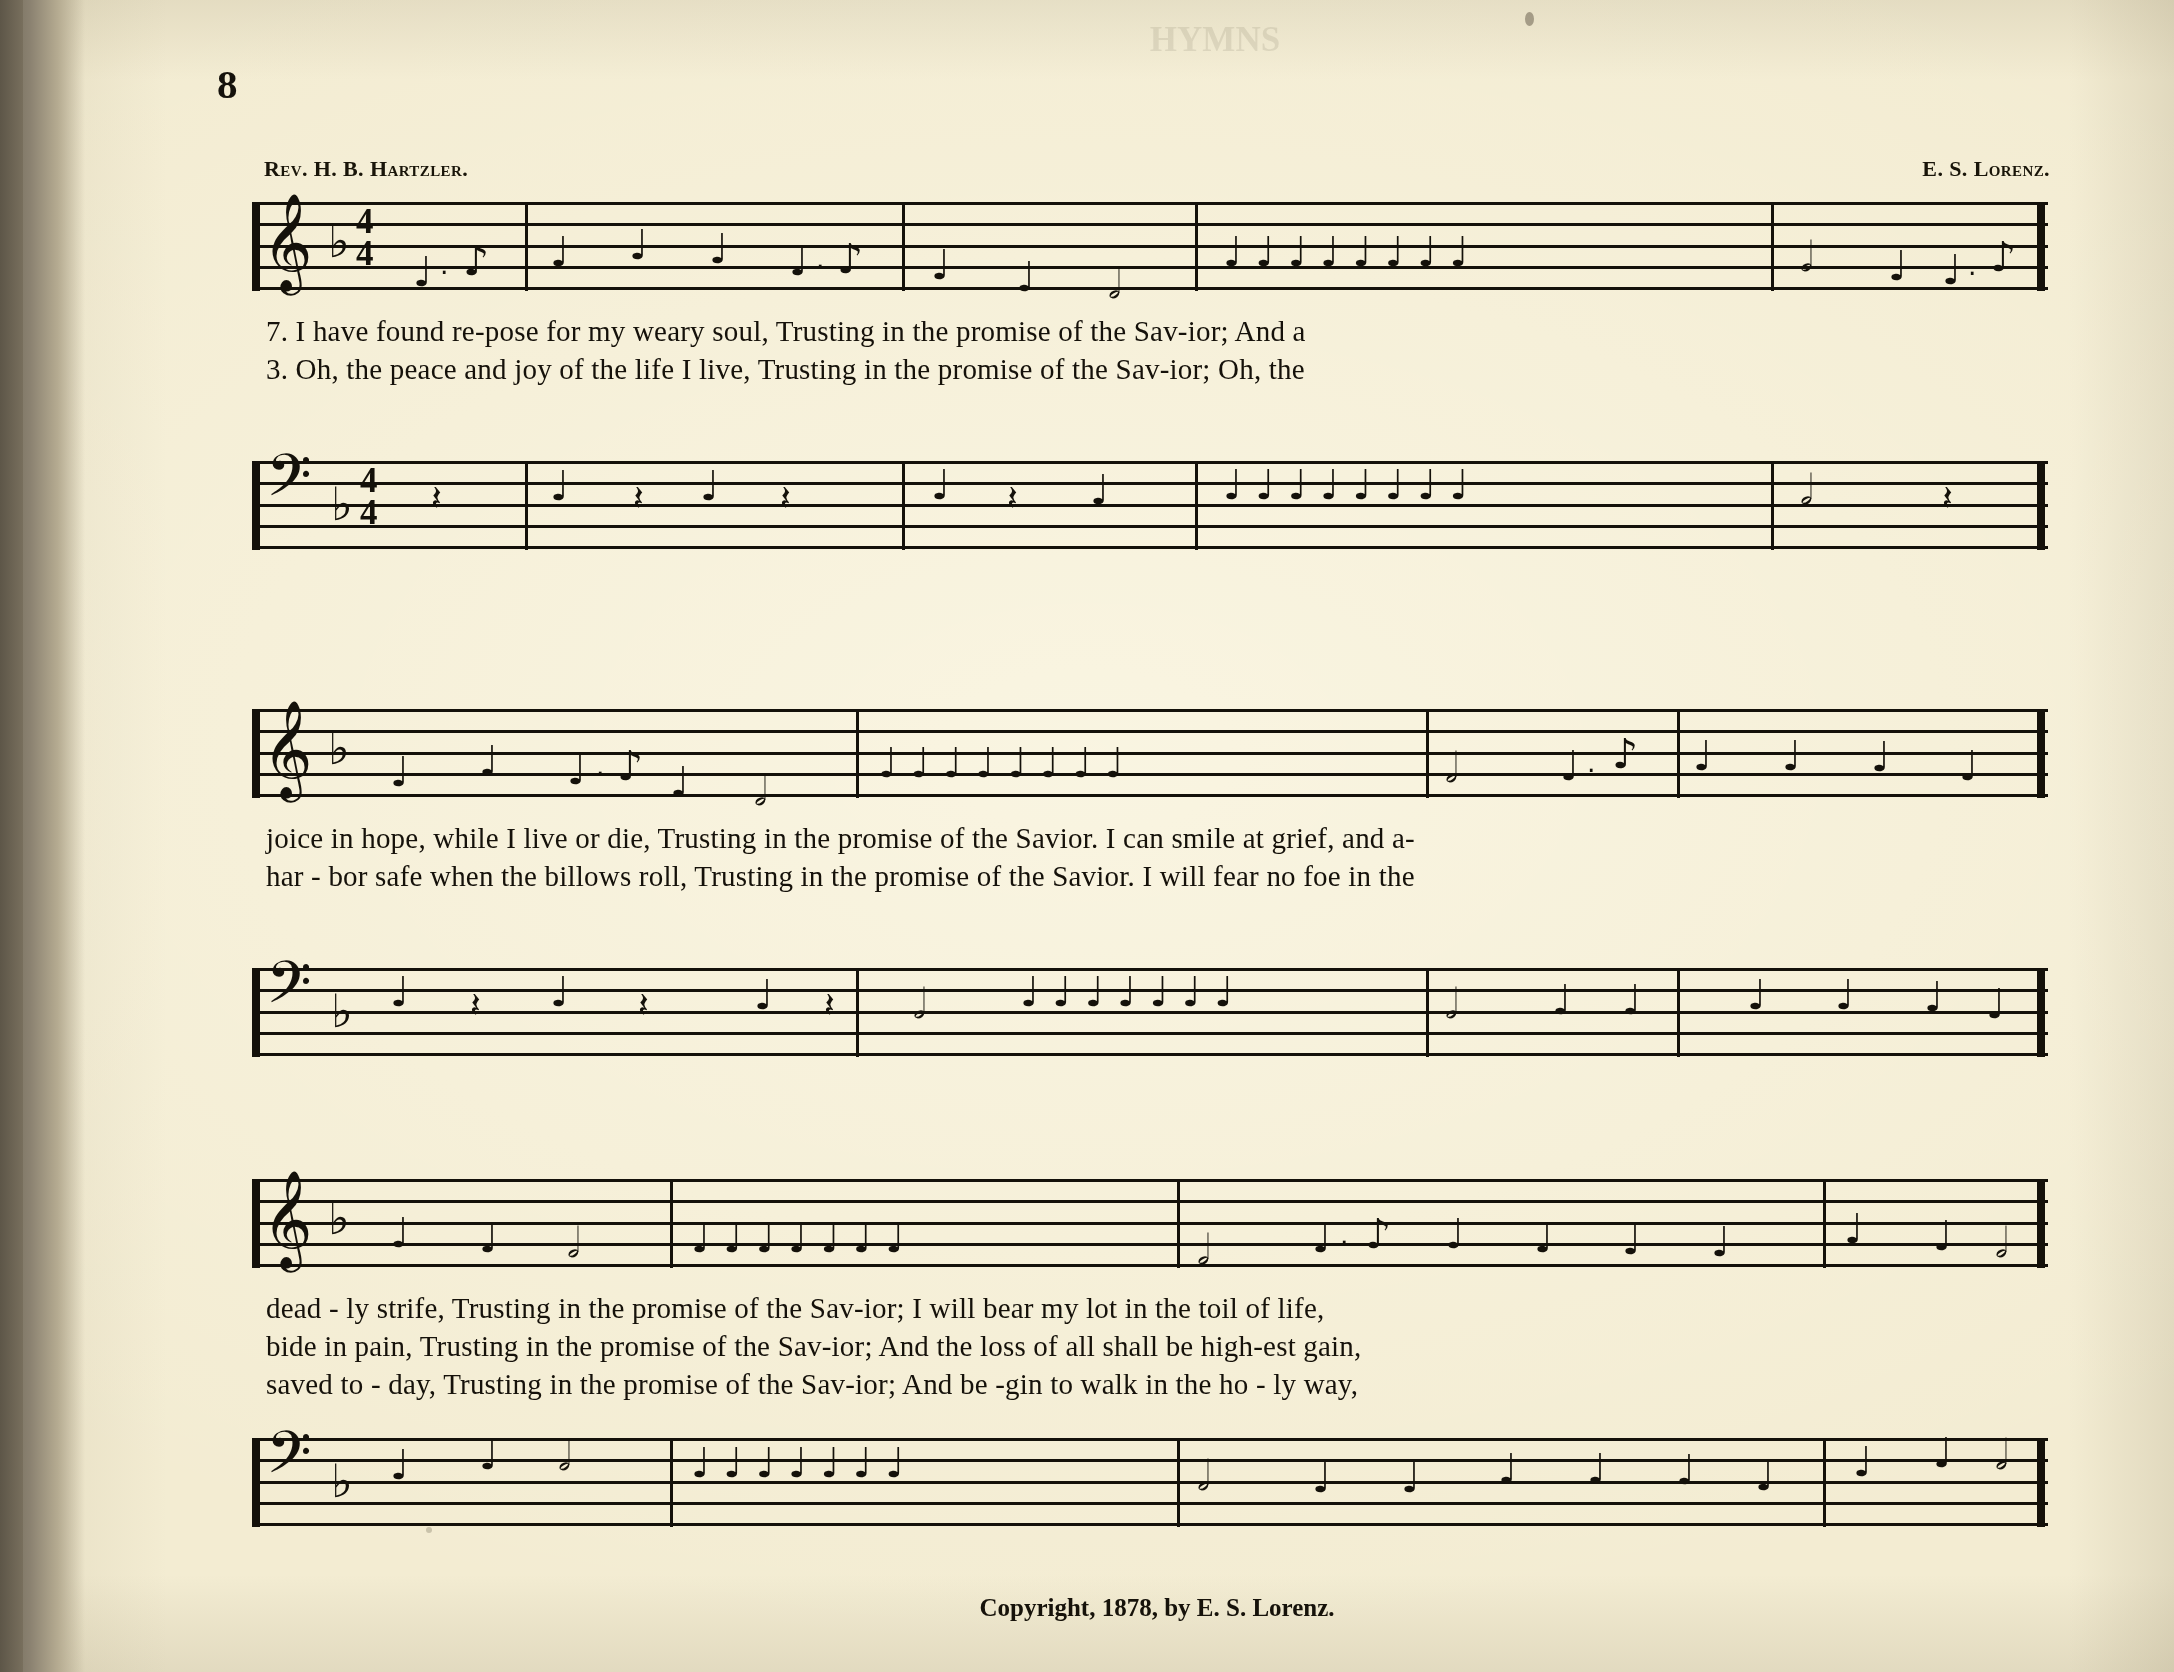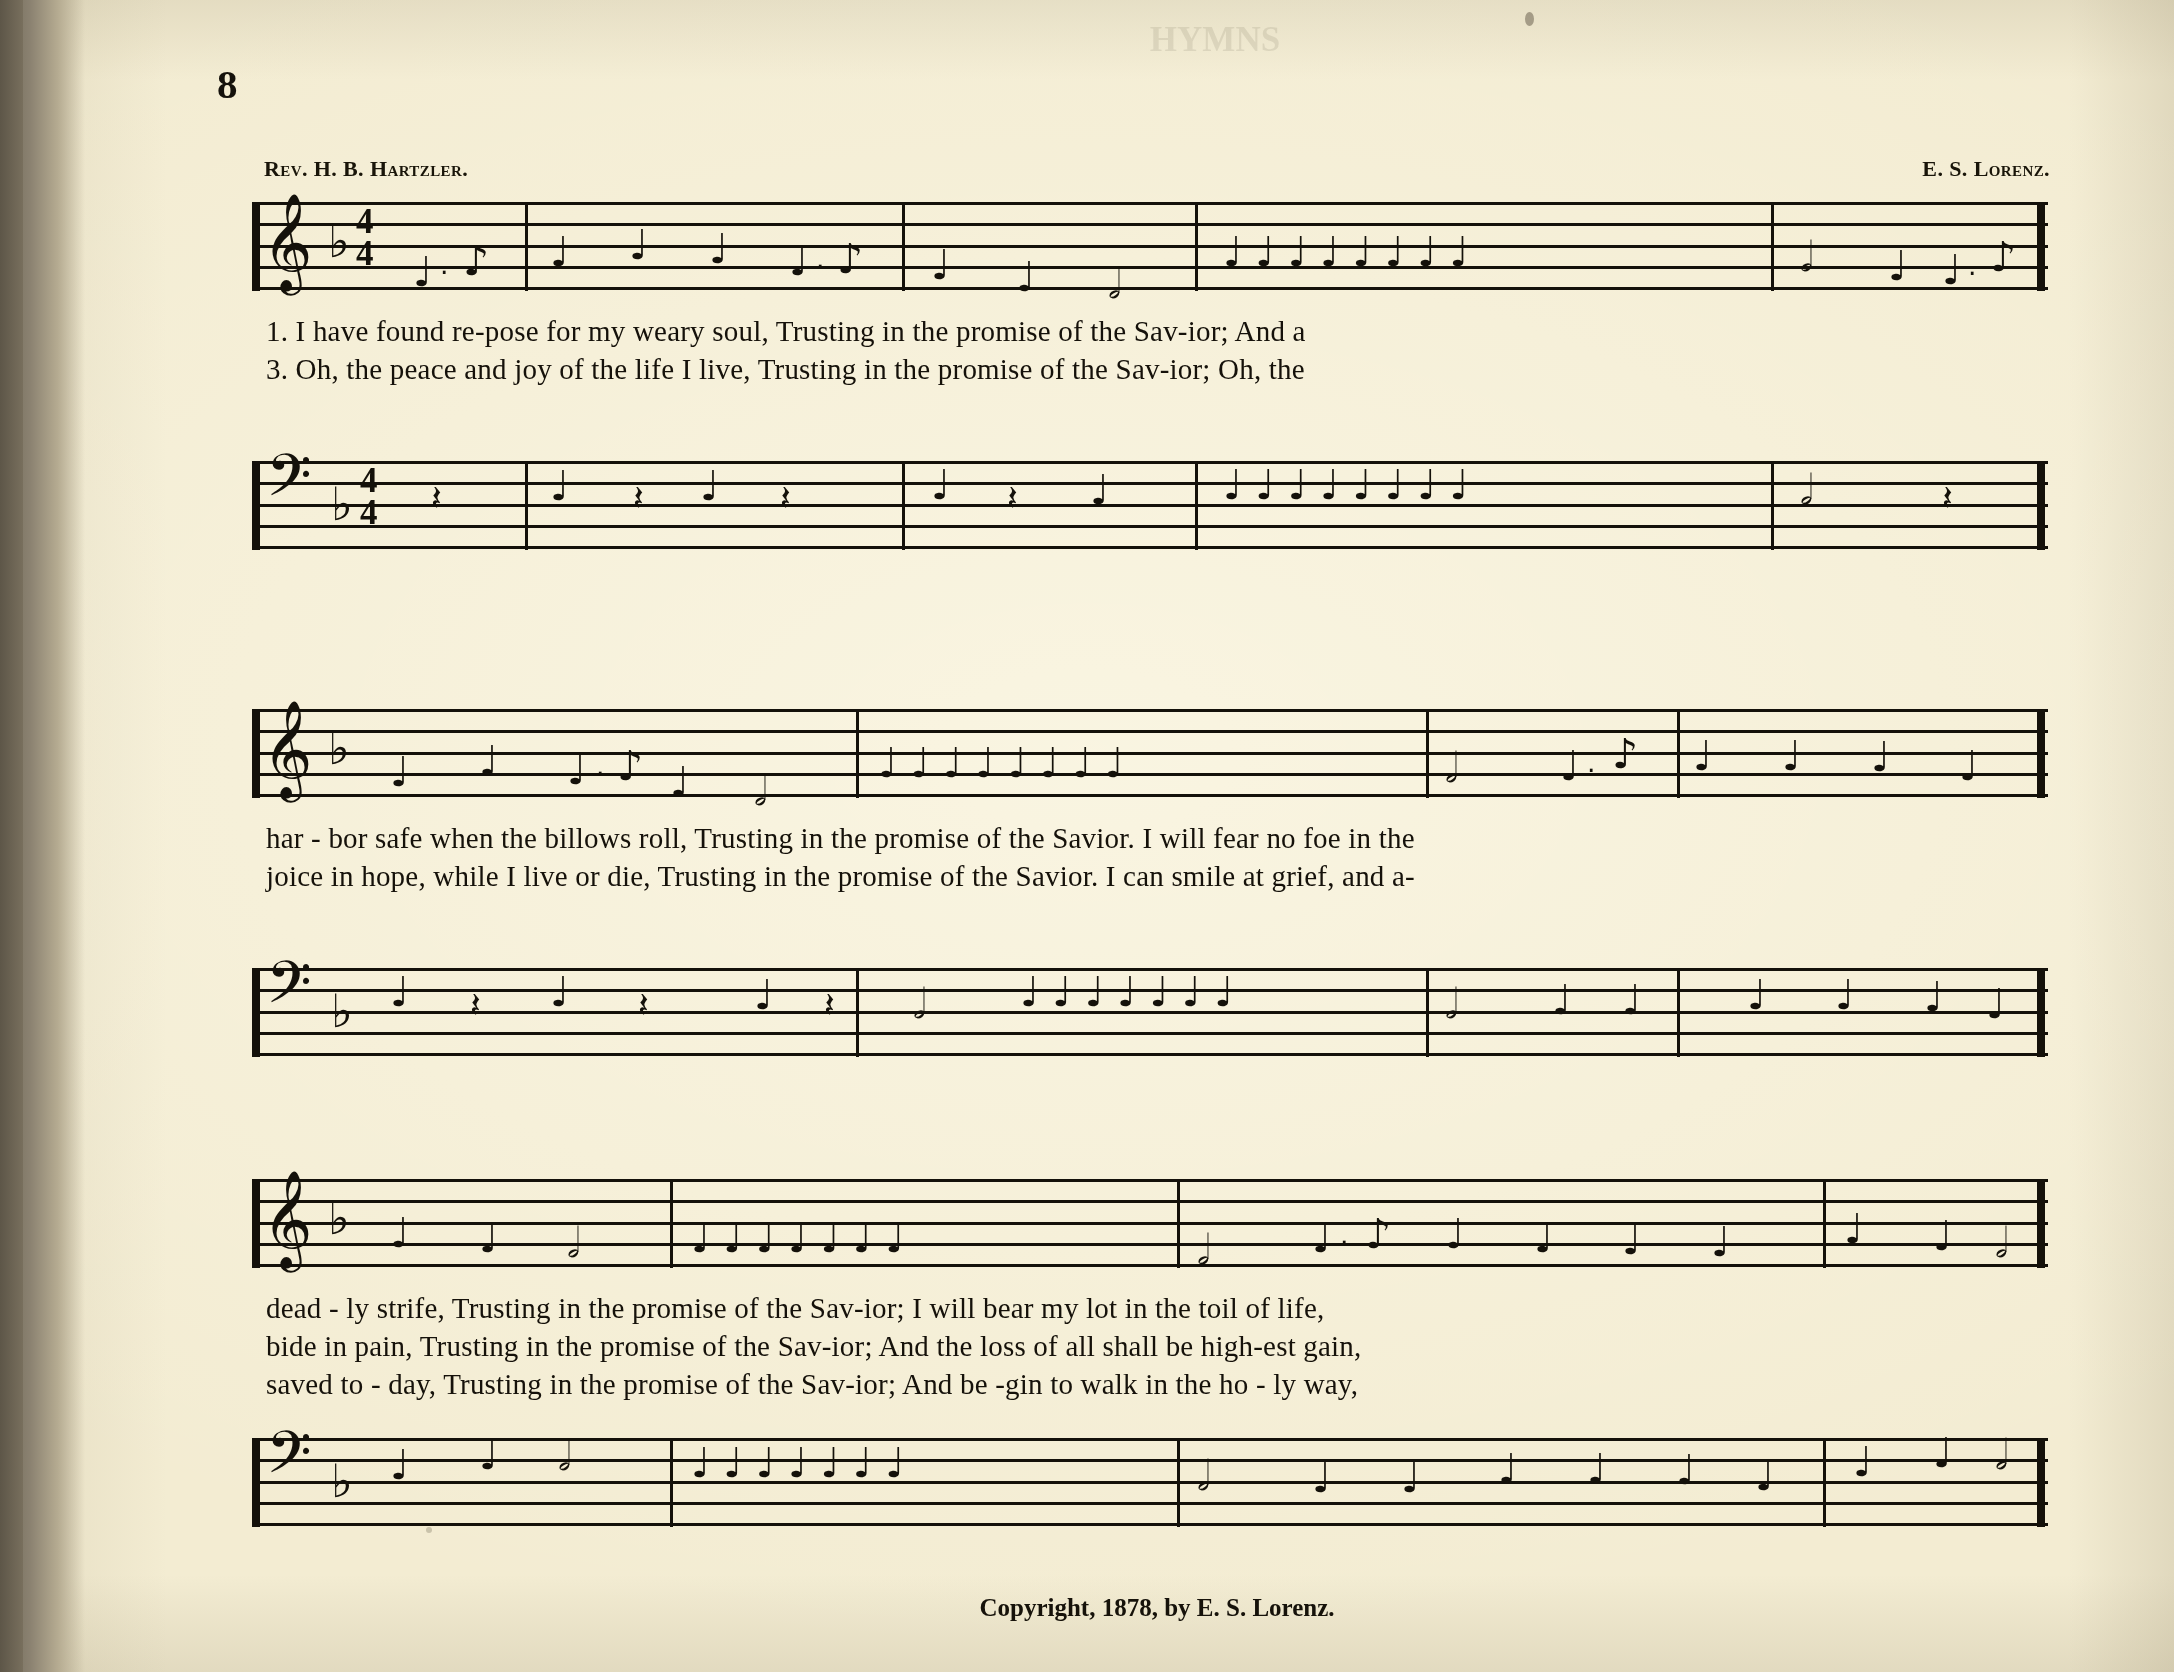--- a/index.html
+++ b/index.html
@@ -270,21 +270,21 @@
         </div>
         <div class="barline" style="left:268px;"></div>
         <div class="barline" style="left:645px;"></div>
         <div class="barline" style="left:938px;"></div>
         <div class="barline" style="left:1514px;"></div>
         <div class="barline thick" style="left:1780px;"></div>
         <div class="barline thick" style="left:-5.3px;height:89px;"></div>
       </div>
 
       <div class="lyrics" style="top:113px;">
-        <div class="lyric-row">1. I have found re-pose  for  my  weary  soul, Trusting  in   the   promise  of   the   Sav-ior; And  a</div>
+        <div class="lyric-row">7. I have found re-pose  for  my  weary  soul, Trusting  in   the   promise  of   the   Sav-ior; And  a</div>
         <div class="lyric-row">3. Oh, the peace and  joy  of   the   life   I   live,  Trusting  in   the   promise  of   the   Sav-ior;  Oh,  the</div>
       </div>
 
       <div class="staff-block" style="top:259px;">
         <div class="staff-lines">
           <div class="ln" style="top:0px;"></div>
           <div class="ln" style="top:21px;"></div>
           <div class="ln" style="top:43px;"></div>
           <div class="ln" style="top:64px;"></div>
           <div class="ln" style="top:85px;"></div>
@@ -345,22 +345,22 @@
           <span class="g" style="left:1702px;top:37px;font-size:41px;">♩</span>
         </div>
         <div class="barline" style="left:599px;"></div>
         <div class="barline" style="left:1169px;"></div>
         <div class="barline" style="left:1420px;"></div>
         <div class="barline thick" style="left:1780px;"></div>
         <div class="barline thick" style="left:-5.3px;"></div>
       </div>
 
       <div class="lyrics" style="top:113px;">
+        <div class="lyric-row">joice  in hope, while I live or  die, Trusting in the promise of the Savior.  I   can smile at grief, and a-</div>
         <div class="lyric-row">har - bor safe when the billows roll, Trusting in the promise of the Savior.  I    will fear no foe   in the</div>
-        <div class="lyric-row">joice  in hope, while I live or  die, Trusting in the promise of the Savior.  I   can smile at grief, and a-</div>
       </div>
 
       <div class="staff-block" style="top:259px;">
         <div class="staff-lines">
           <div class="ln" style="top:0px;"></div>
           <div class="ln" style="top:21px;"></div>
           <div class="ln" style="top:43px;"></div>
           <div class="ln" style="top:64px;"></div>
           <div class="ln" style="top:85px;"></div>
         </div>

